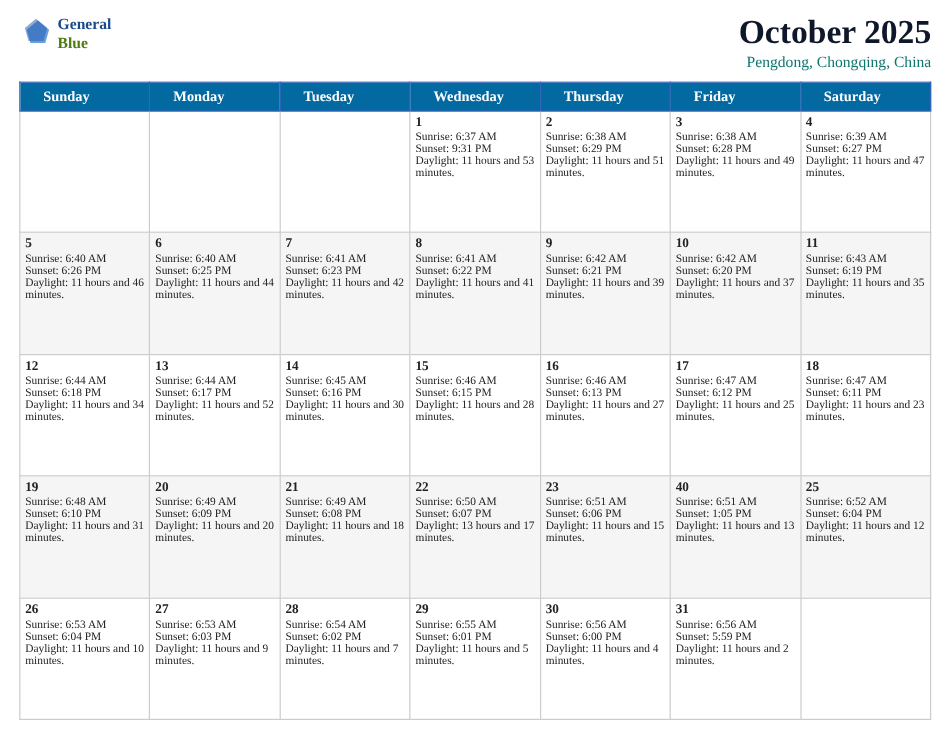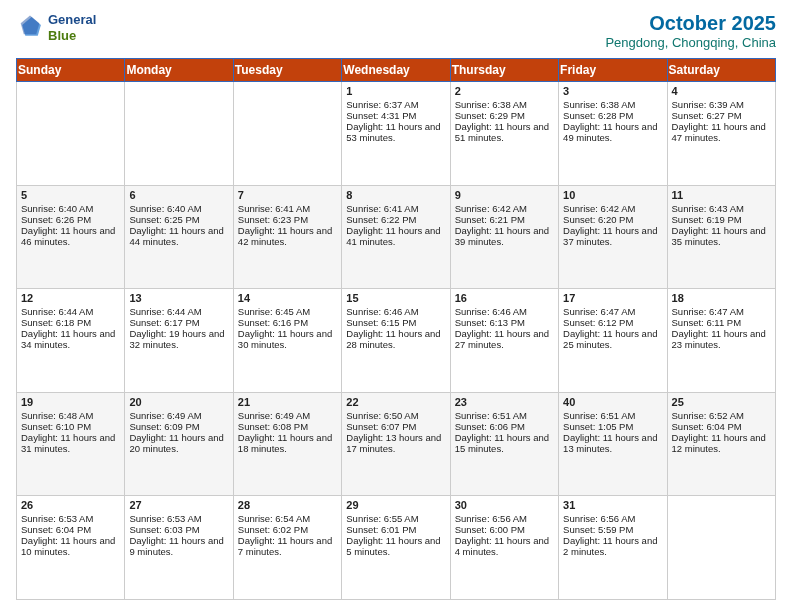--- a/index.html
+++ b/index.html
@@ -9,20 +9,21 @@
       width: 792px;
       height: 612px;
       overflow: hidden;
     }
     .page {
       width: 792px;
       height: 612px;
       padding: 12px 16px;
       display: flex;
       flex-direction: column;
+      font-family: Liberation Serif, serif;
     }
     .header {
       display: flex;
       justify-content: space-between;
       align-items: flex-start;
       margin-bottom: 8px;
     }
     .logo {
       display: flex;
       align-items: center;
@@ -38,39 +39,39 @@
       color: #4d7c0f;
     }
     .logo-icon {
       width: 28px;
       height: 28px;
     }
     .title-block {
       text-align: right;
     }
     .month-title {
-      font-size: 20px;
+      font-size: 28px;
       font-weight: bold;
-      color: #0369a1;
+      color: #0f172a;
     }
     .location {
       font-size: 13px;
       color: #0f766e;
     }
     .calendar {
       flex: 1;
       border-collapse: collapse;
       width: 100%;
       table-layout: fixed;
     }
     .calendar th {
-      background: #c2410c;
+      background: #0369a1;
       color: #fff;
       text-align: left;
-      padding: 4px 1px;
+      padding: 4px 19px;
       font-size: 12px;
       border: 1px solid #3366bb;
     }
     .calendar td {
       border: 1px solid #ccc;
       vertical-align: top;
       padding: 3px 4px;
       font-size: 9.5px;
       color: #222;
       background: #fff;
@@ -123,21 +124,21 @@
         </tr>
     </thead>
     <tbody id="calendar-body">
     <tr>
           <td class="empty"></td>
           <td class="empty"></td>
           <td class="empty"></td>
           <td>
             <span class="day-num">1</span>
             <div>Sunrise: 6:37 AM</div>
-            <div>Sunset: 4:31 PM</div>
+            <div>Sunset: 9:31 PM</div>
             <div>Daylight: 11 hours and 53 minutes.</div>
           </td>
           <td>
             <span class="day-num">2</span>
             <div>Sunrise: 6:38 AM</div>
             <div>Sunset: 6:29 PM</div>
             <div>Daylight: 11 hours and 51 minutes.</div>
           </td>
           <td>
             <span class="day-num">3</span>
@@ -200,21 +201,21 @@
           <td>
             <span class="day-num">12</span>
             <div>Sunrise: 6:44 AM</div>
             <div>Sunset: 6:18 PM</div>
             <div>Daylight: 11 hours and 34 minutes.</div>
           </td>
           <td>
             <span class="day-num">13</span>
             <div>Sunrise: 6:44 AM</div>
             <div>Sunset: 6:17 PM</div>
-            <div>Daylight: 19 hours and 32 minutes.</div>
+            <div>Daylight: 11 hours and 52 minutes.</div>
           </td>
           <td>
             <span class="day-num">14</span>
             <div>Sunrise: 6:45 AM</div>
             <div>Sunset: 6:16 PM</div>
             <div>Daylight: 11 hours and 30 minutes.</div>
           </td>
           <td>
             <span class="day-num">15</span>
             <div>Sunrise: 6:46 AM</div>

